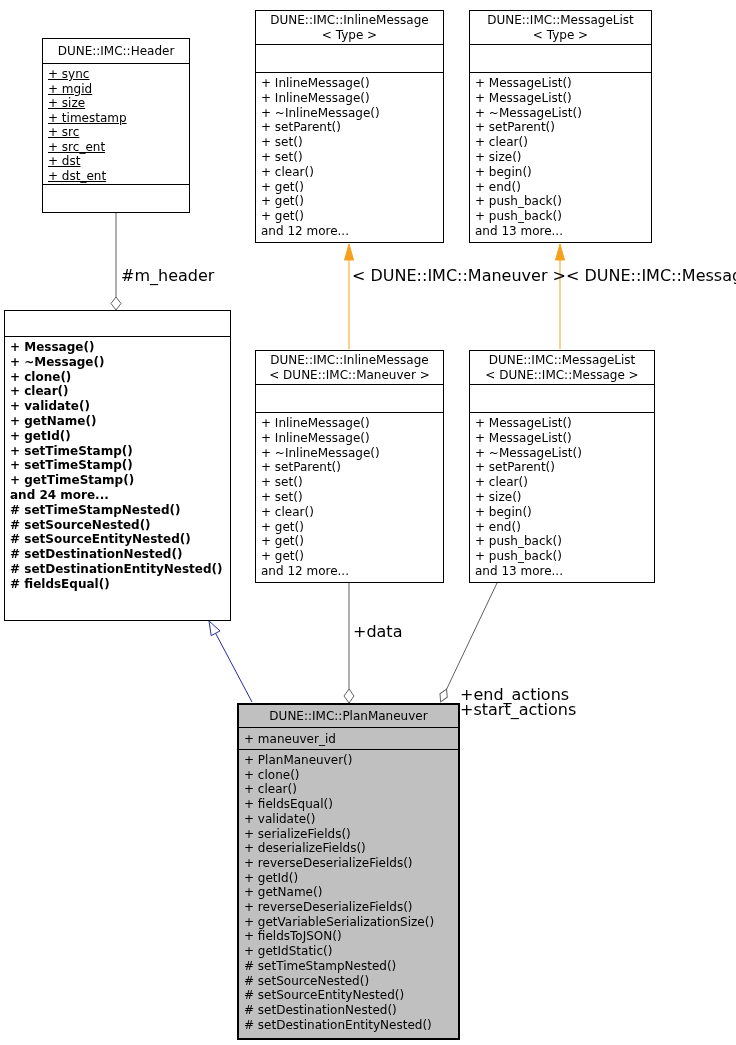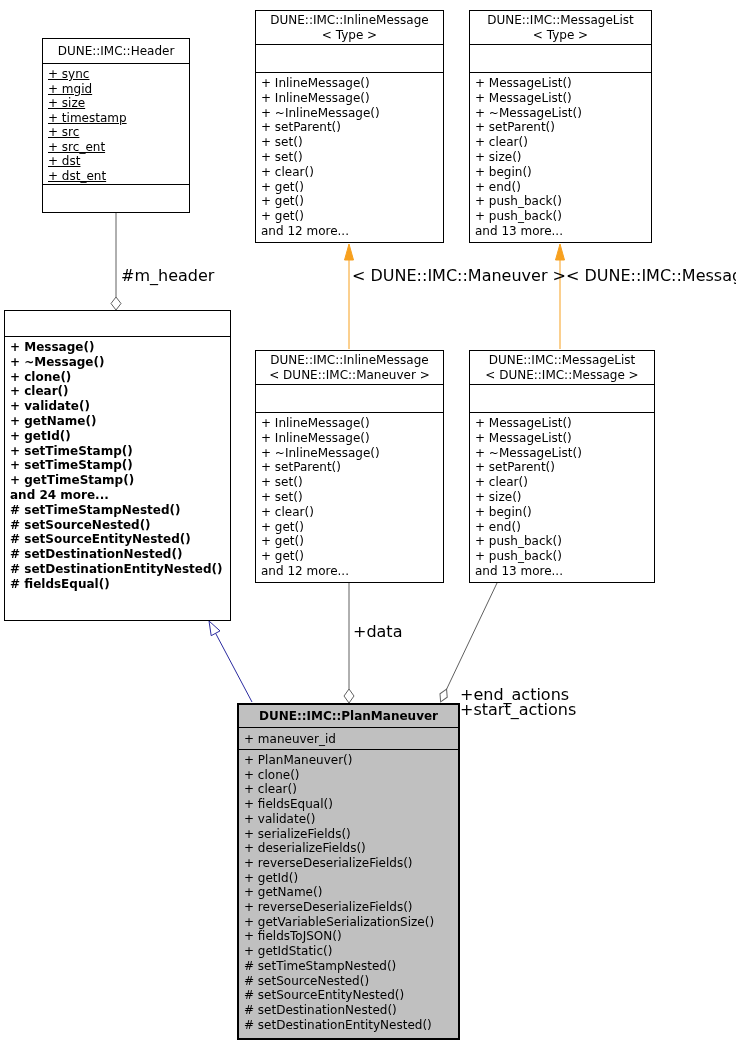--- a/index.html
+++ b/index.html
@@ -192,21 +192,21 @@
         <div class="uml-row">+ size()</div>
         <div class="uml-row">+ begin()</div>
         <div class="uml-row">+ end()</div>
         <div class="uml-row">+ push_back()</div>
         <div class="uml-row">+ push_back()</div>
         <div class="uml-row">and 13 more...</div>
       </div>
   </div>
 
   <div class="uml-box highlight" style="left:237px;top:703px;width:223px;height:337px;">
-    <div class="uml-title" style="height:22px;font-weight:bold;">
+    <div class="uml-title" style="height:22px;">
         <div class="uml-title-line">DUNE::IMC::PlanManeuver</div>
       </div>
     <div class="uml-attrs" style="height:22px;line-height:17px;">
         <div class="uml-row">+ maneuver_id</div>
       </div>
     <div class="uml-methods" style="line-height:14.7px;">
         <div class="uml-row">+ PlanManeuver()</div>
         <div class="uml-row">+ clone()</div>
         <div class="uml-row">+ clear()</div>
         <div class="uml-row">+ fieldsEqual()</div>

